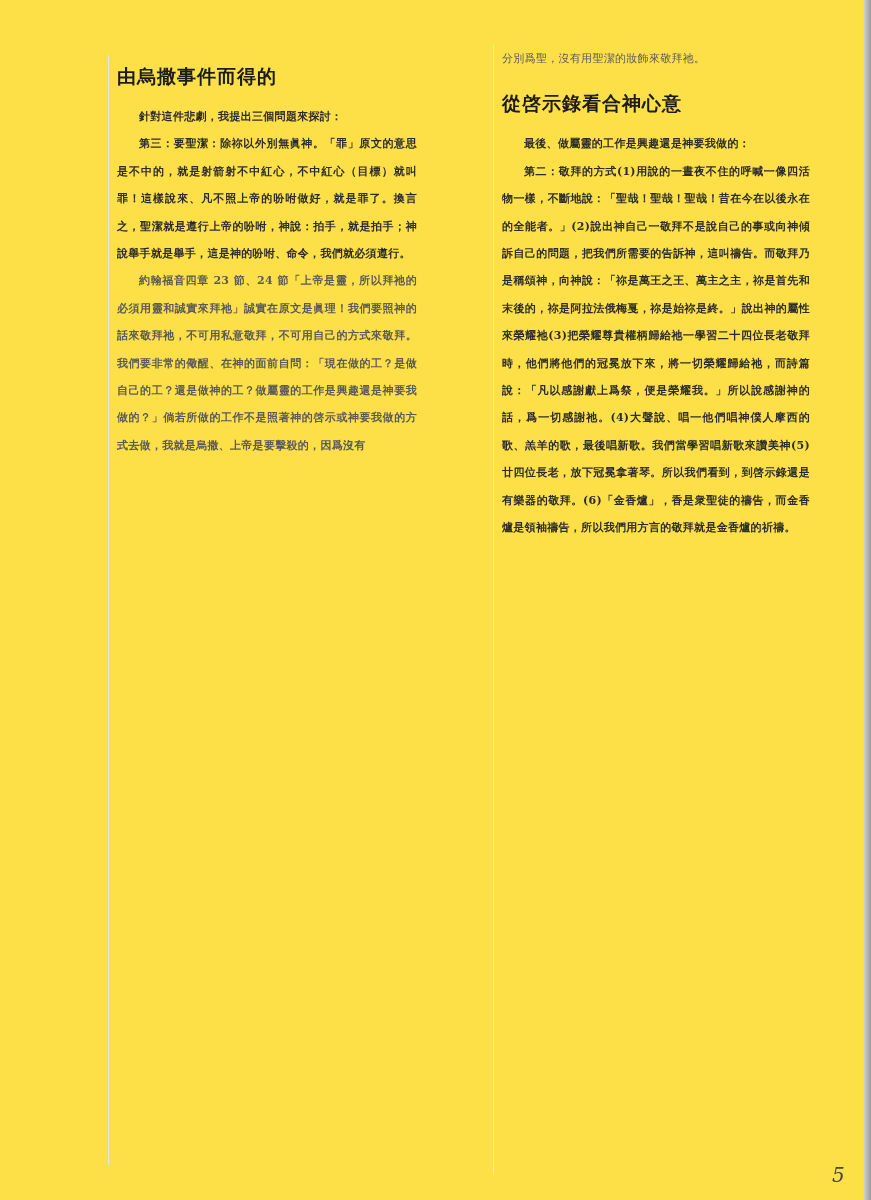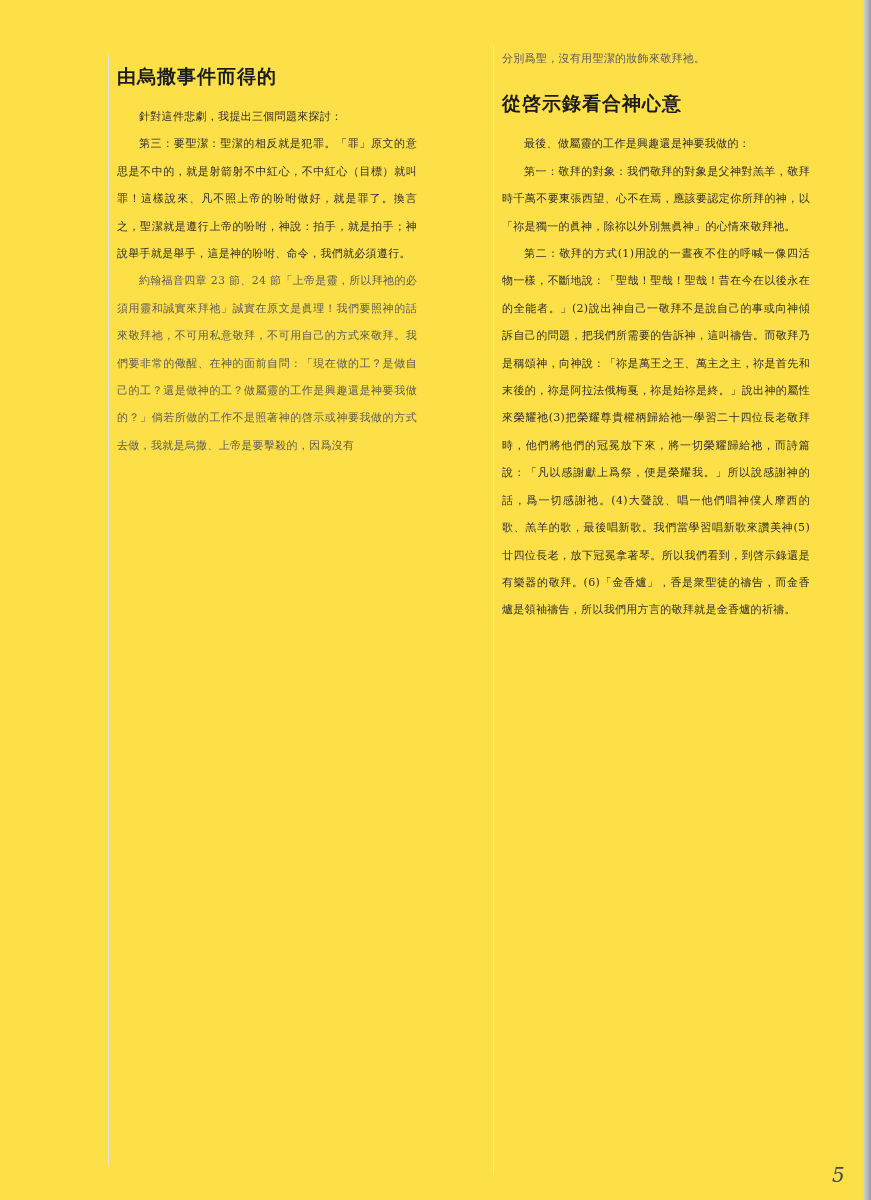--- a/index.html
+++ b/index.html
@@ -60,20 +60,21 @@
     .para {
       font-size: 11px;
       line-height: 27.4px;
       margin: 0;
       text-align: justify;
       letter-spacing: 0.3px;
       color: #2c2c2c;
     }
     .indent {
       text-indent: 2em;
+      font-weight: bold;
     }
     .faded { color: #5a5a5a; }
     .page-number {
       position: absolute;
       left: 832px;
       top: 1163px;
       font-family: "DejaVu Serif", serif;
       font-style: italic;
       font-size: 20px;
       color: #444;
@@ -82,30 +83,29 @@
 </head>
 <body>
 
 <div class="page">
 
   <div class="column col-left">
     <div class="heading">
       <div>由烏撒事件而得的</div>
     </div>
     <p class="para indent">針對這件悲劇，我提出三個問題來探討：</p>
-    <p class="para indent">第三：要聖潔：聖潔的相反就是犯罪。「罪」原文的意思是不中的，就是射箭射不中紅心，不中紅心（目標）就叫罪！這樣說來、凡不照上帝的吩咐做好，就是罪了。換言之，聖潔就是遵行上帝的吩咐，神說：拍手，就是拍手；神說舉手就是舉手，這是神的吩咐、命令，我們就必須遵行。</p>
+    <p class="para indent">第三：要聖潔：除祢以外別無眞神。「罪」原文的意思是不中的，就是射箭射不中紅心，不中紅心（目標）就叫罪！這樣說來、凡不照上帝的吩咐做好，就是罪了。換言之，聖潔就是遵行上帝的吩咐，神說：拍手，就是拍手；神說舉手就是舉手，這是神的吩咐、命令，我們就必須遵行。</p>
     <p class="para indent faded">約翰福音四章 23 節、24 節「上帝是靈，所以拜祂的必須用靈和誠實來拜祂」誠實在原文是眞理！我們要照神的話來敬拜祂，不可用私意敬拜，不可用自己的方式來敬拜。我們要非常的儆醒、在神的面前自問：「現在做的工？是做自己的工？還是做神的工？做屬靈的工作是興趣還是神要我做的？」倘若所做的工作不是照著神的啓示或神要我做的方式去做，我就是烏撒、上帝是要擊殺的，因爲沒有</p>
   </div>
 
   <div class="column col-right">
     <p class="para faded">分別爲聖，沒有用聖潔的妝飾來敬拜祂。</p>
     <div class="heading" style="margin-top:18px;">
       <div>從啓示錄看合神心意</div>
     </div>
     <p class="para indent">最後、做屬靈的工作是興趣還是神要我做的：</p>
-    <p class="para indent">第一：敬拜的對象：我們敬拜的對象是父神對羔羊，敬拜時千萬不要東張西望、心不在焉，應該要認定你所拜的神，以「祢是獨一的眞神，除祢以外別無眞神」的心情來敬拜祂。</p>
     <p class="para indent">第二：敬拜的方式(1)用說的一晝夜不住的呼喊一像四活物一樣，不斷地說：「聖哉！聖哉！聖哉！昔在今在以後永在的全能者。」(2)說出神自己一敬拜不是說自己的事或向神傾訴自己的問題，把我們所需要的告訴神，這叫禱告。而敬拜乃是稱頌神，向神說：「祢是萬王之王、萬主之主，祢是首先和末後的，祢是阿拉法俄梅戛，祢是始祢是終。」說出神的屬性來榮耀祂(3)把榮耀尊貴權柄歸給祂一學習二十四位長老敬拜時，他們將他們的冠冕放下來，將一切榮耀歸給祂，而詩篇說：「凡以感謝獻上爲祭，便是榮耀我。」所以說感謝神的話，爲一切感謝祂。(4)大聲說、唱一他們唱神僕人摩西的歌、羔羊的歌，最後唱新歌。我們當學習唱新歌來讚美神(5)廿四位長老，放下冠冕拿著琴。所以我們看到，到啓示錄還是有樂器的敬拜。(6)「金香爐」，香是衆聖徒的禱告，而金香爐是領袖禱告，所以我們用方言的敬拜就是金香爐的祈禱。</p>
   </div>
 
   <div class="page-number">5</div>
 
   <div class="right-edge"></div>
 </div>
 
 </body></html>

